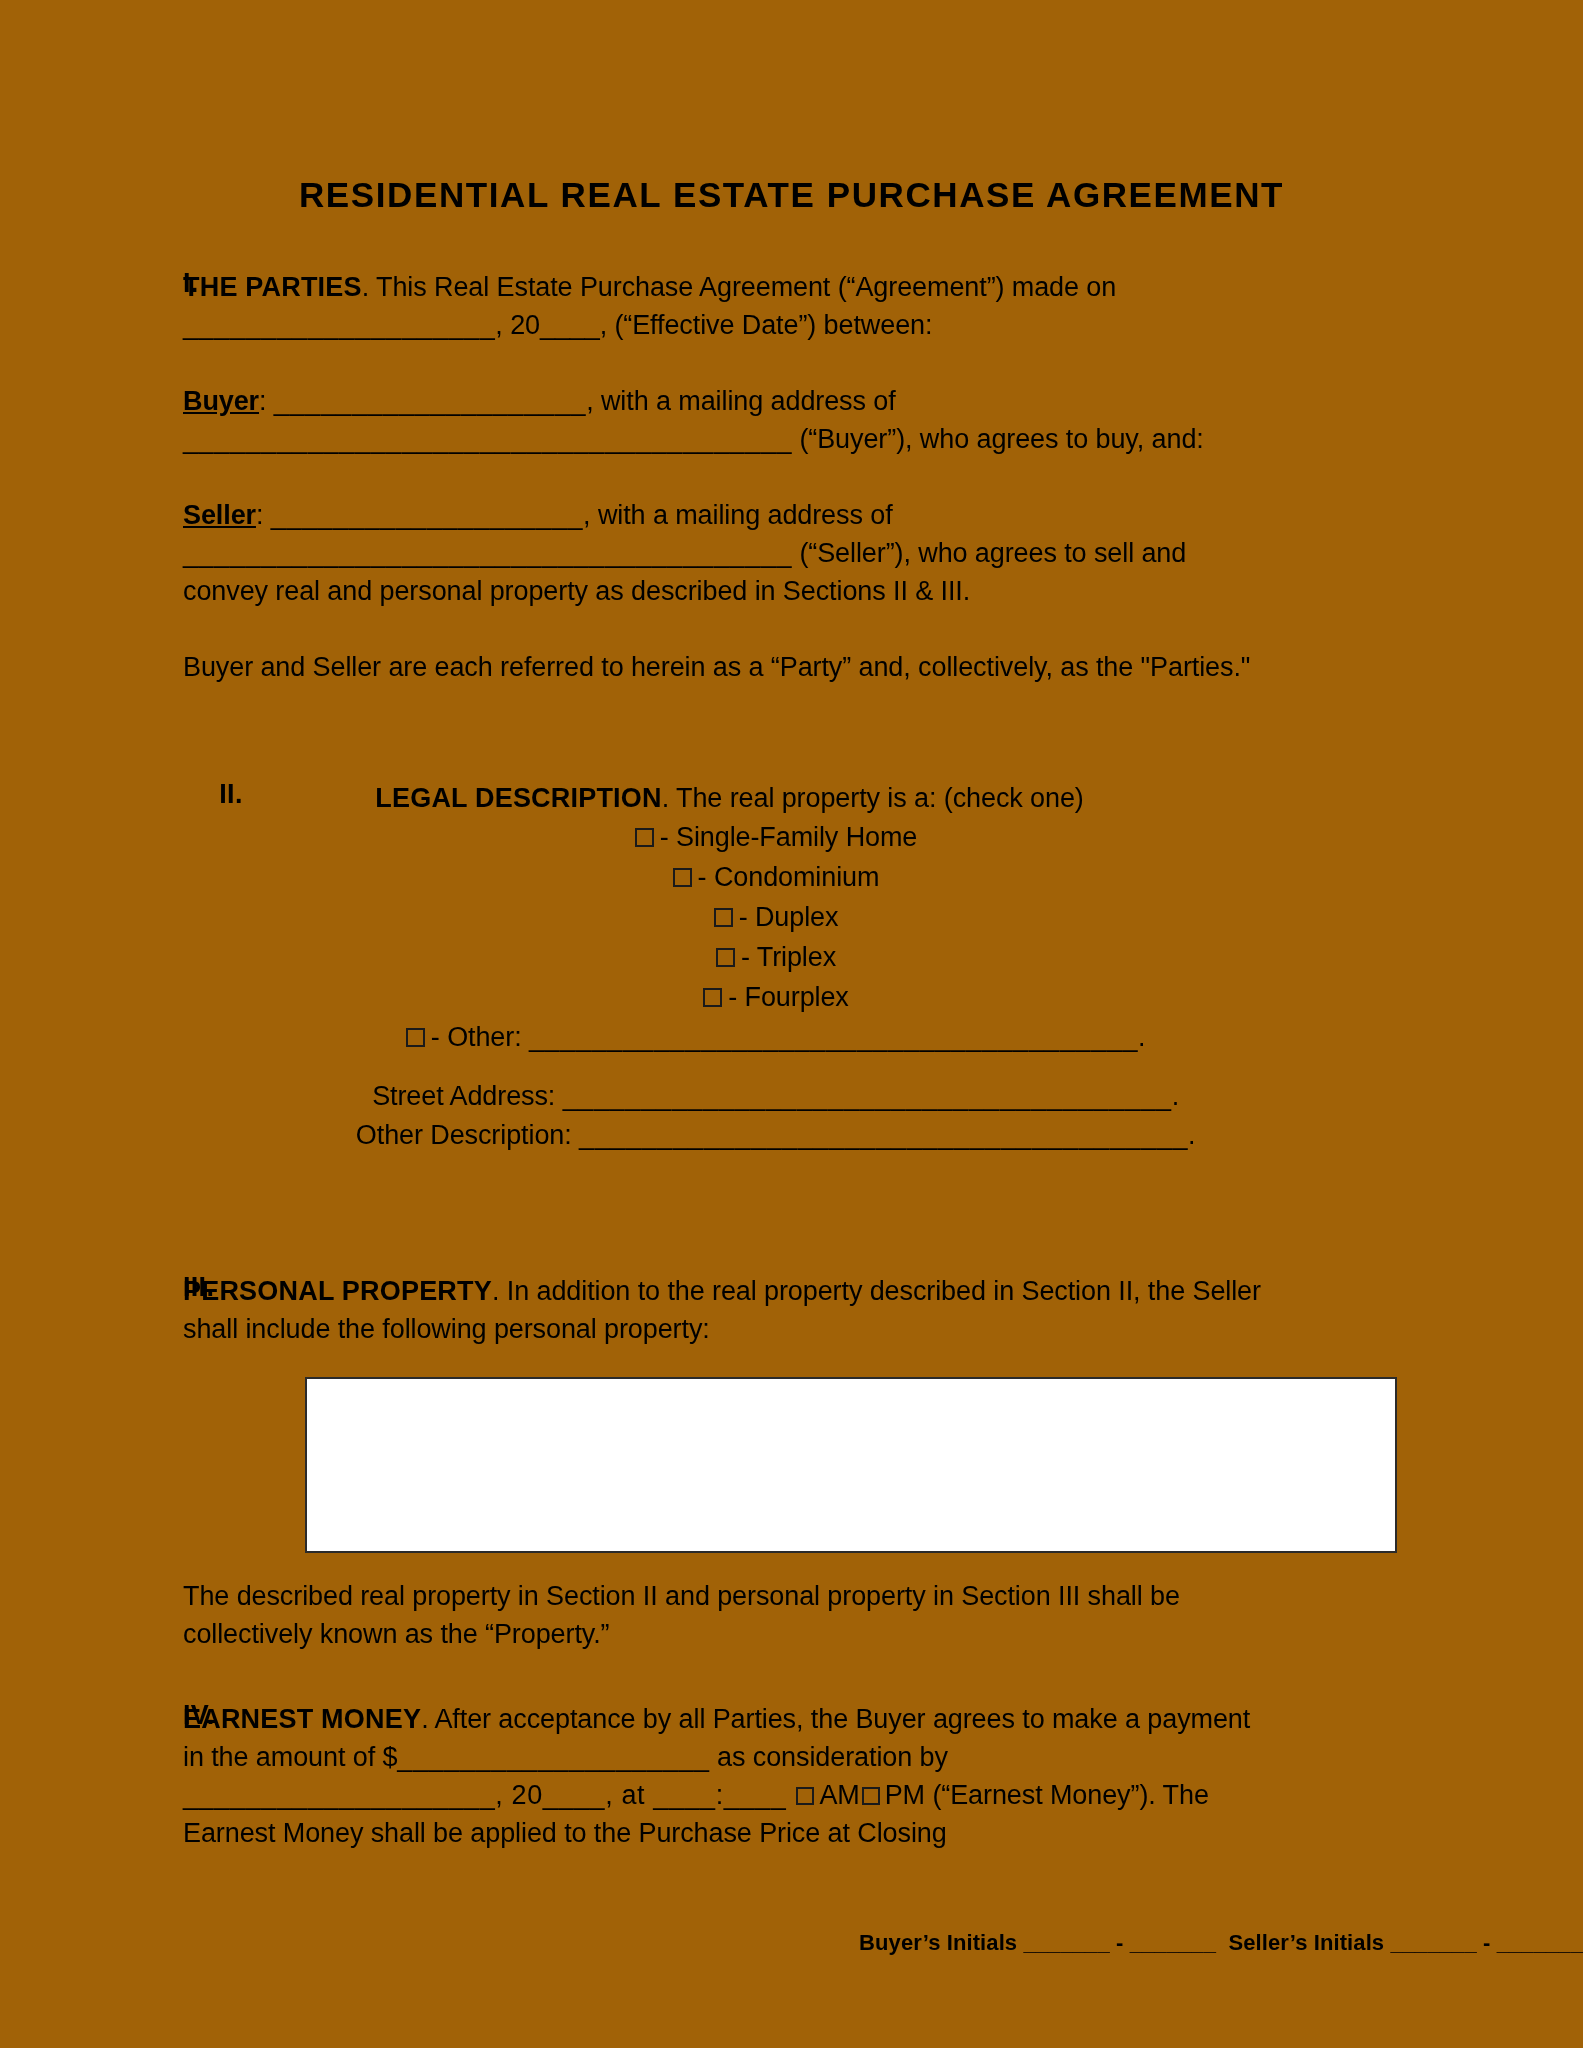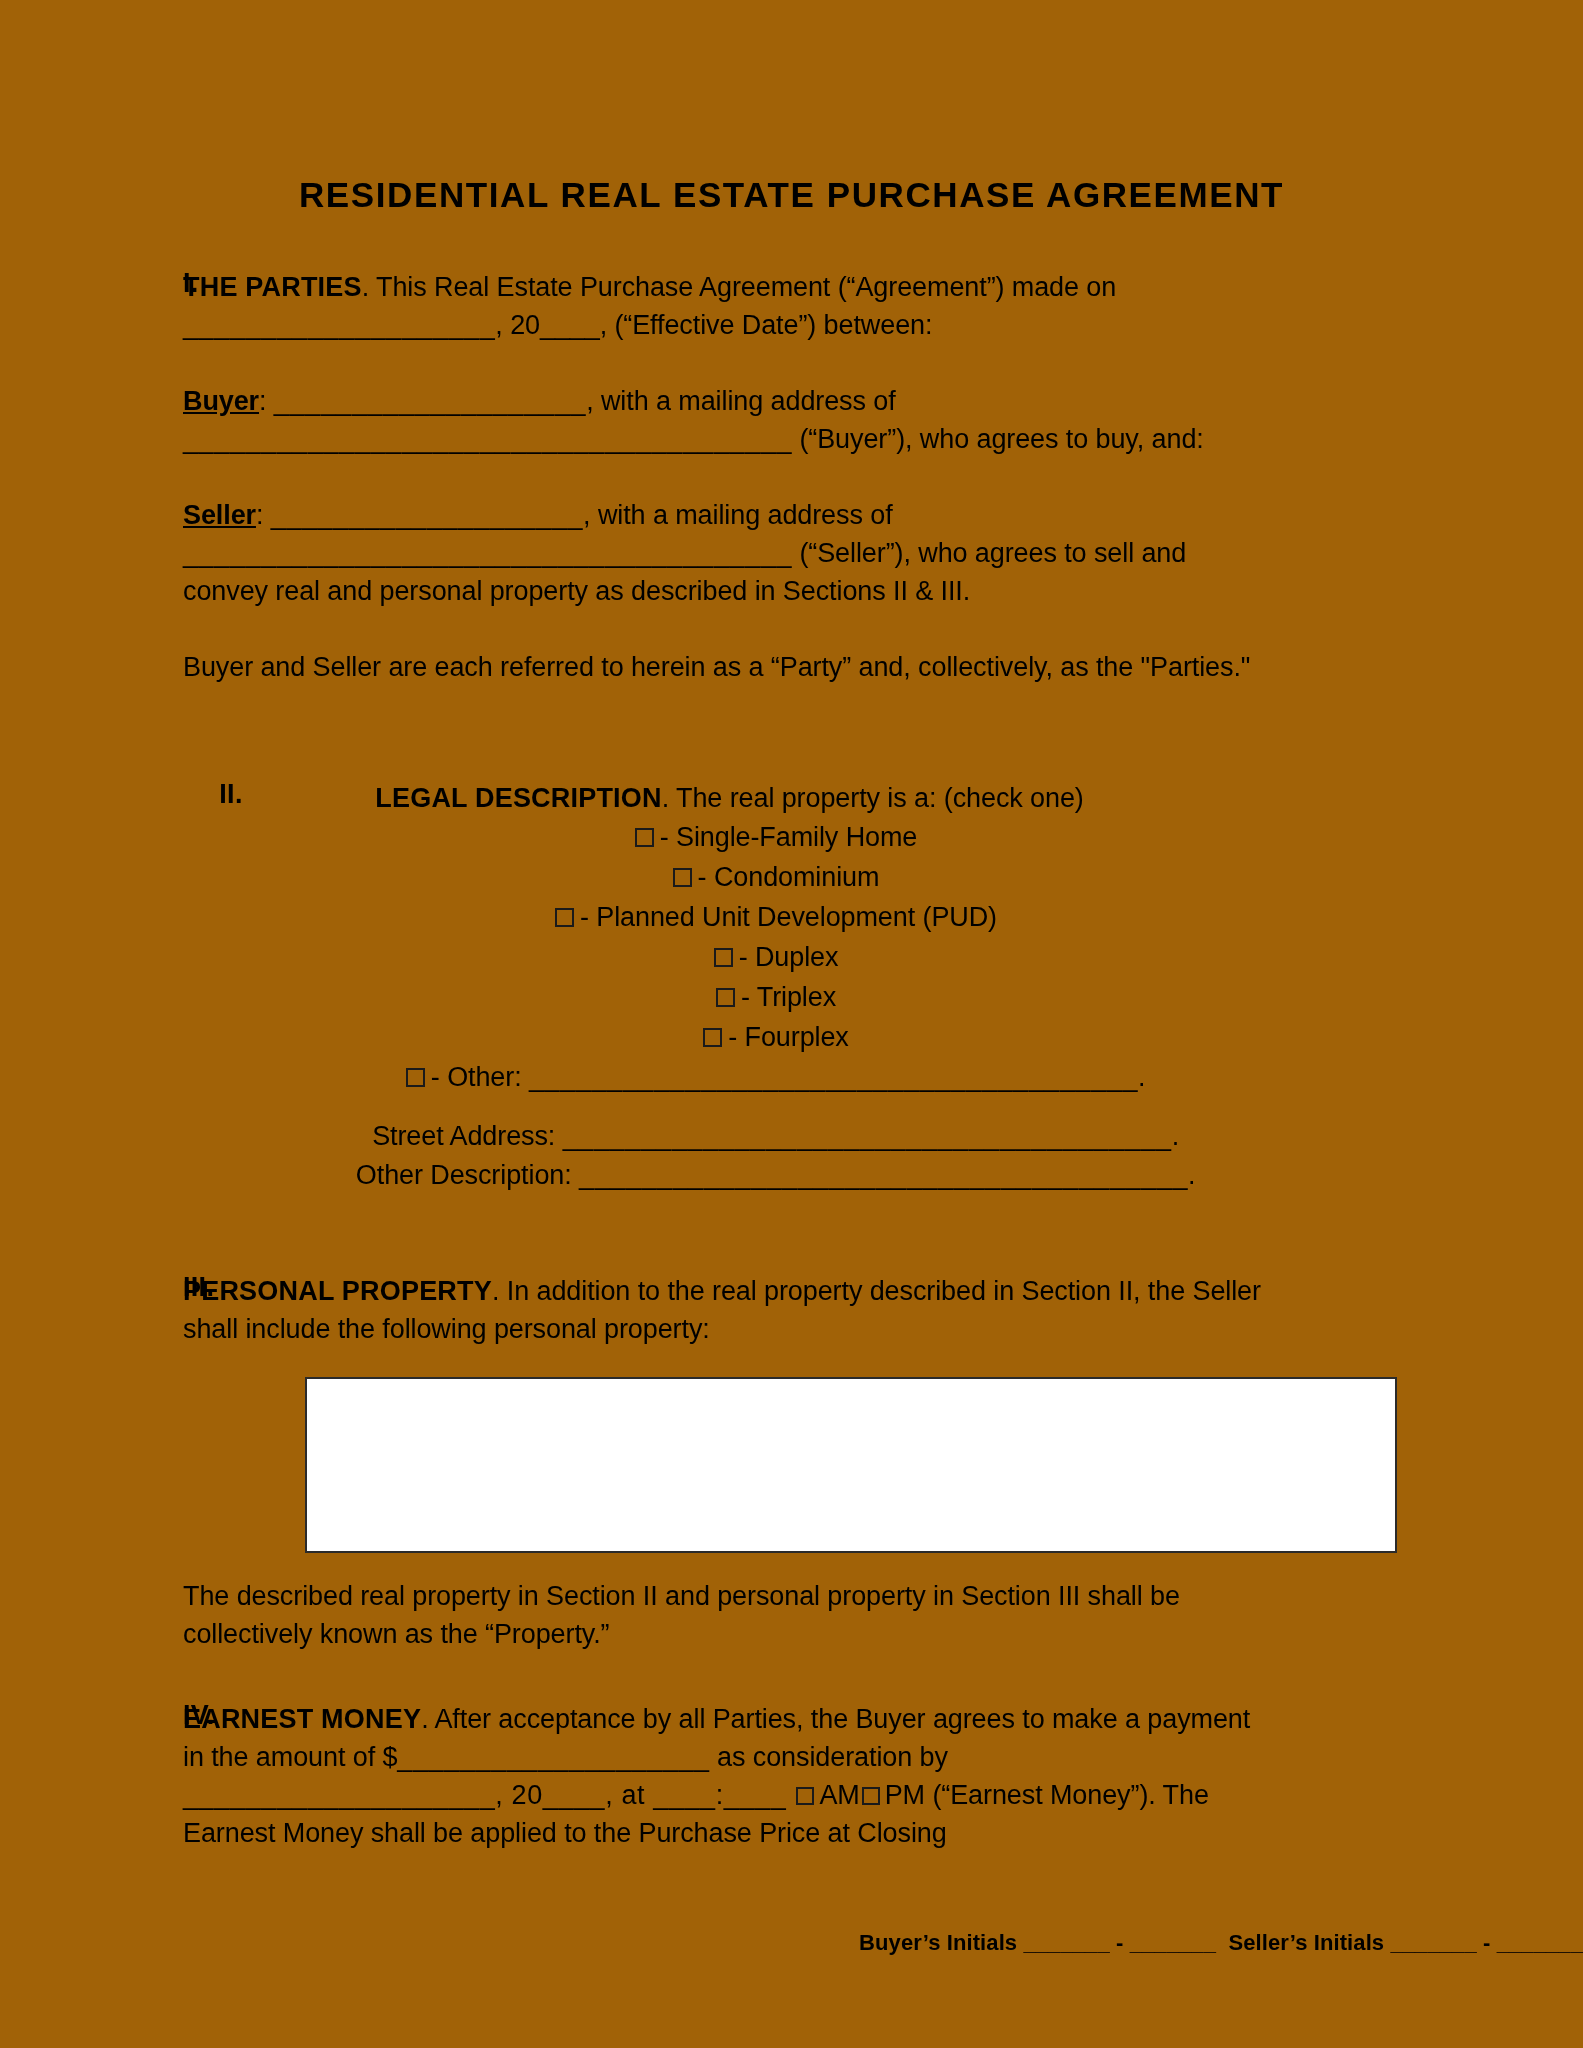--- a/index.html
+++ b/index.html
@@ -168,21 +168,20 @@
     </div>
   </div>
 
   <div class="section" style="top: 779px; text-align: center;">
     <div class="numeral">II.</div>
     <div class="body">
       <p><b class="lead">LEGAL DESCRIPTION</b><span>. The real property is a: (check one)</span></p>
       <ul class="optlist">
         <li><span class="cbox"></span><span>- Single-Family Home</span></li>
         <li><span class="cbox"></span><span>- Condominium</span></li>
-        <li><span class="cbox"></span><span>- Planned Unit Development (PUD)</span></li>
         <li><span class="cbox"></span><span>- Duplex</span></li>
         <li><span class="cbox"></span><span>- Triplex</span></li>
         <li><span class="cbox"></span><span>- Fourplex</span></li>
         <li><span class="cbox"></span><span>- Other: </span><span class="fill">_______________________________________.</span></li>
       </ul>
       <div class="half-gap"></div>
       <ul class="desc-lines">
         <li><span>Street Address: </span><span class="fill">_______________________________________.</span></li>
         <li><span>Other Description: </span><span class="fill">_______________________________________.</span></li>
       </ul>

